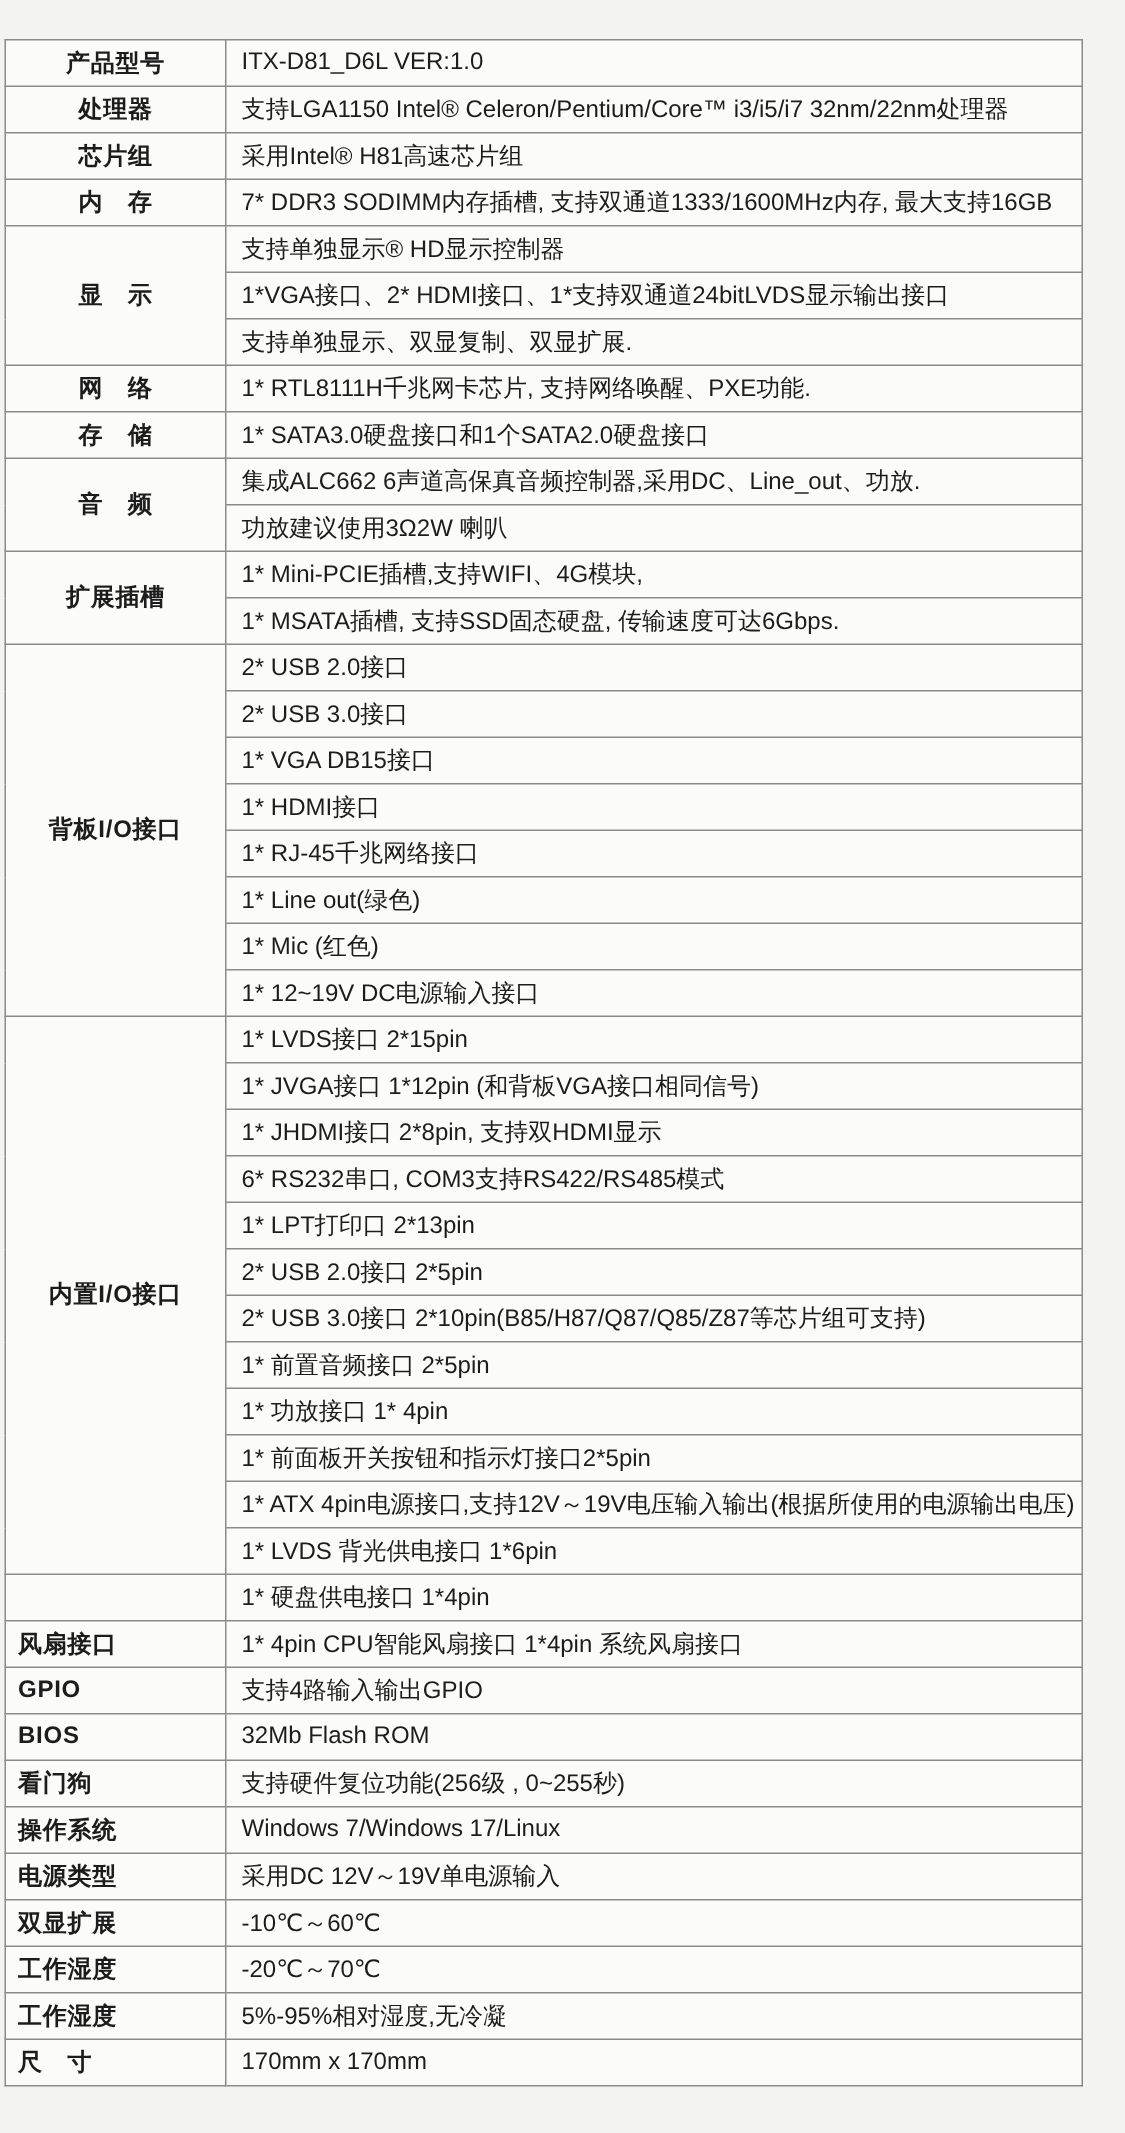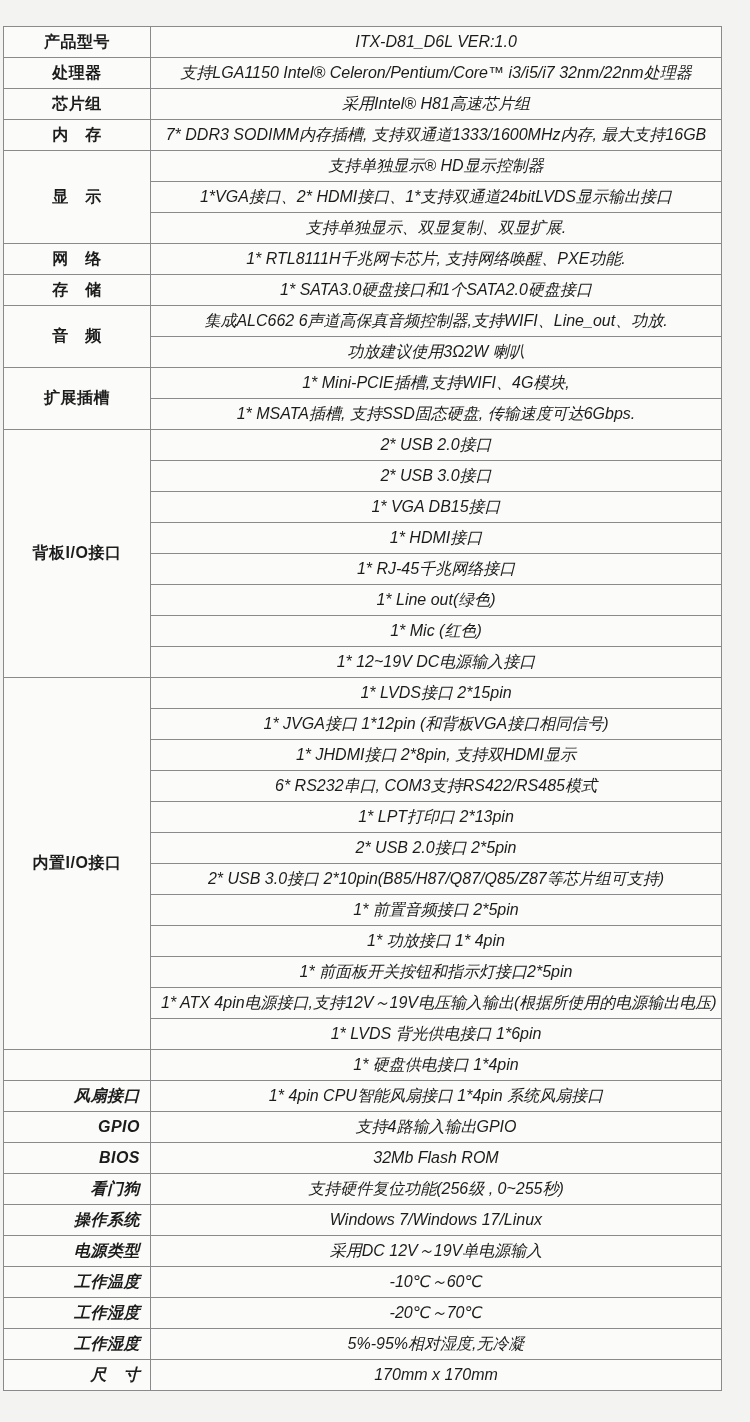--- a/index.html
+++ b/index.html
@@ -38,27 +38,25 @@
     background: #fbfbf9;
   }
   td.label {
     width: 126px;
     font-weight: bold;
     text-align: center;
     padding: 0 6px;
     letter-spacing: 0.5px;
   }
   td.label.left {
-    text-align: right;
+    text-align: left;
     padding-left: 8px;
-    font-style: italic;
   }
   td.value {
-    text-align: center;
-    font-style: italic;
+    text-align: left;
   }
 </style>
 </head>
 <body>
 
 <div class="sheet">
   <table class="spec-table">
     <tbody id="spec-table-body">
         <tr>
           <td class="label" rowspan="1">产品型号</td>
@@ -89,21 +87,21 @@
         <tr>
           <td class="label" rowspan="1">网　络</td>
           <td class="value">1* RTL8111H千兆网卡芯片, 支持网络唤醒、PXE功能.</td>
         </tr>
         <tr>
           <td class="label" rowspan="1">存　储</td>
           <td class="value">1* SATA3.0硬盘接口和1个SATA2.0硬盘接口</td>
         </tr>
         <tr>
           <td class="label" rowspan="2">音　频</td>
-          <td class="value">集成ALC662 6声道高保真音频控制器,支持WIFI、Line_out、功放.</td>
+          <td class="value">集成ALC662 6声道高保真音频控制器,采用DC、Line_out、功放.</td>
         </tr>
         <tr>
           <td class="value">功放建议使用3Ω2W  喇叭</td>
         </tr>
         <tr>
           <td class="label" rowspan="2">扩展插槽</td>
           <td class="value">1* Mini-PCIE插槽,支持WIFI、4G模块,</td>
         </tr>
         <tr>
           <td class="value">1* MSATA插槽, 支持SSD固态硬盘, 传输速度可达6Gbps.</td>
@@ -192,21 +190,21 @@
         </tr>
         <tr>
           <td class="label left" rowspan="1">操作系统</td>
           <td class="value">Windows 7/Windows 17/Linux</td>
         </tr>
         <tr>
           <td class="label left" rowspan="1">电源类型</td>
           <td class="value">采用DC 12V～19V单电源输入</td>
         </tr>
         <tr>
-          <td class="label left" rowspan="1">工作温度</td>
+          <td class="label left" rowspan="1">双显扩展</td>
           <td class="value">-10℃～60℃</td>
         </tr>
         <tr>
           <td class="label left" rowspan="1">工作湿度</td>
           <td class="value">-20℃～70℃</td>
         </tr>
         <tr>
           <td class="label left" rowspan="1">工作湿度</td>
           <td class="value">5%-95%相对湿度,无冷凝</td>
         </tr>

